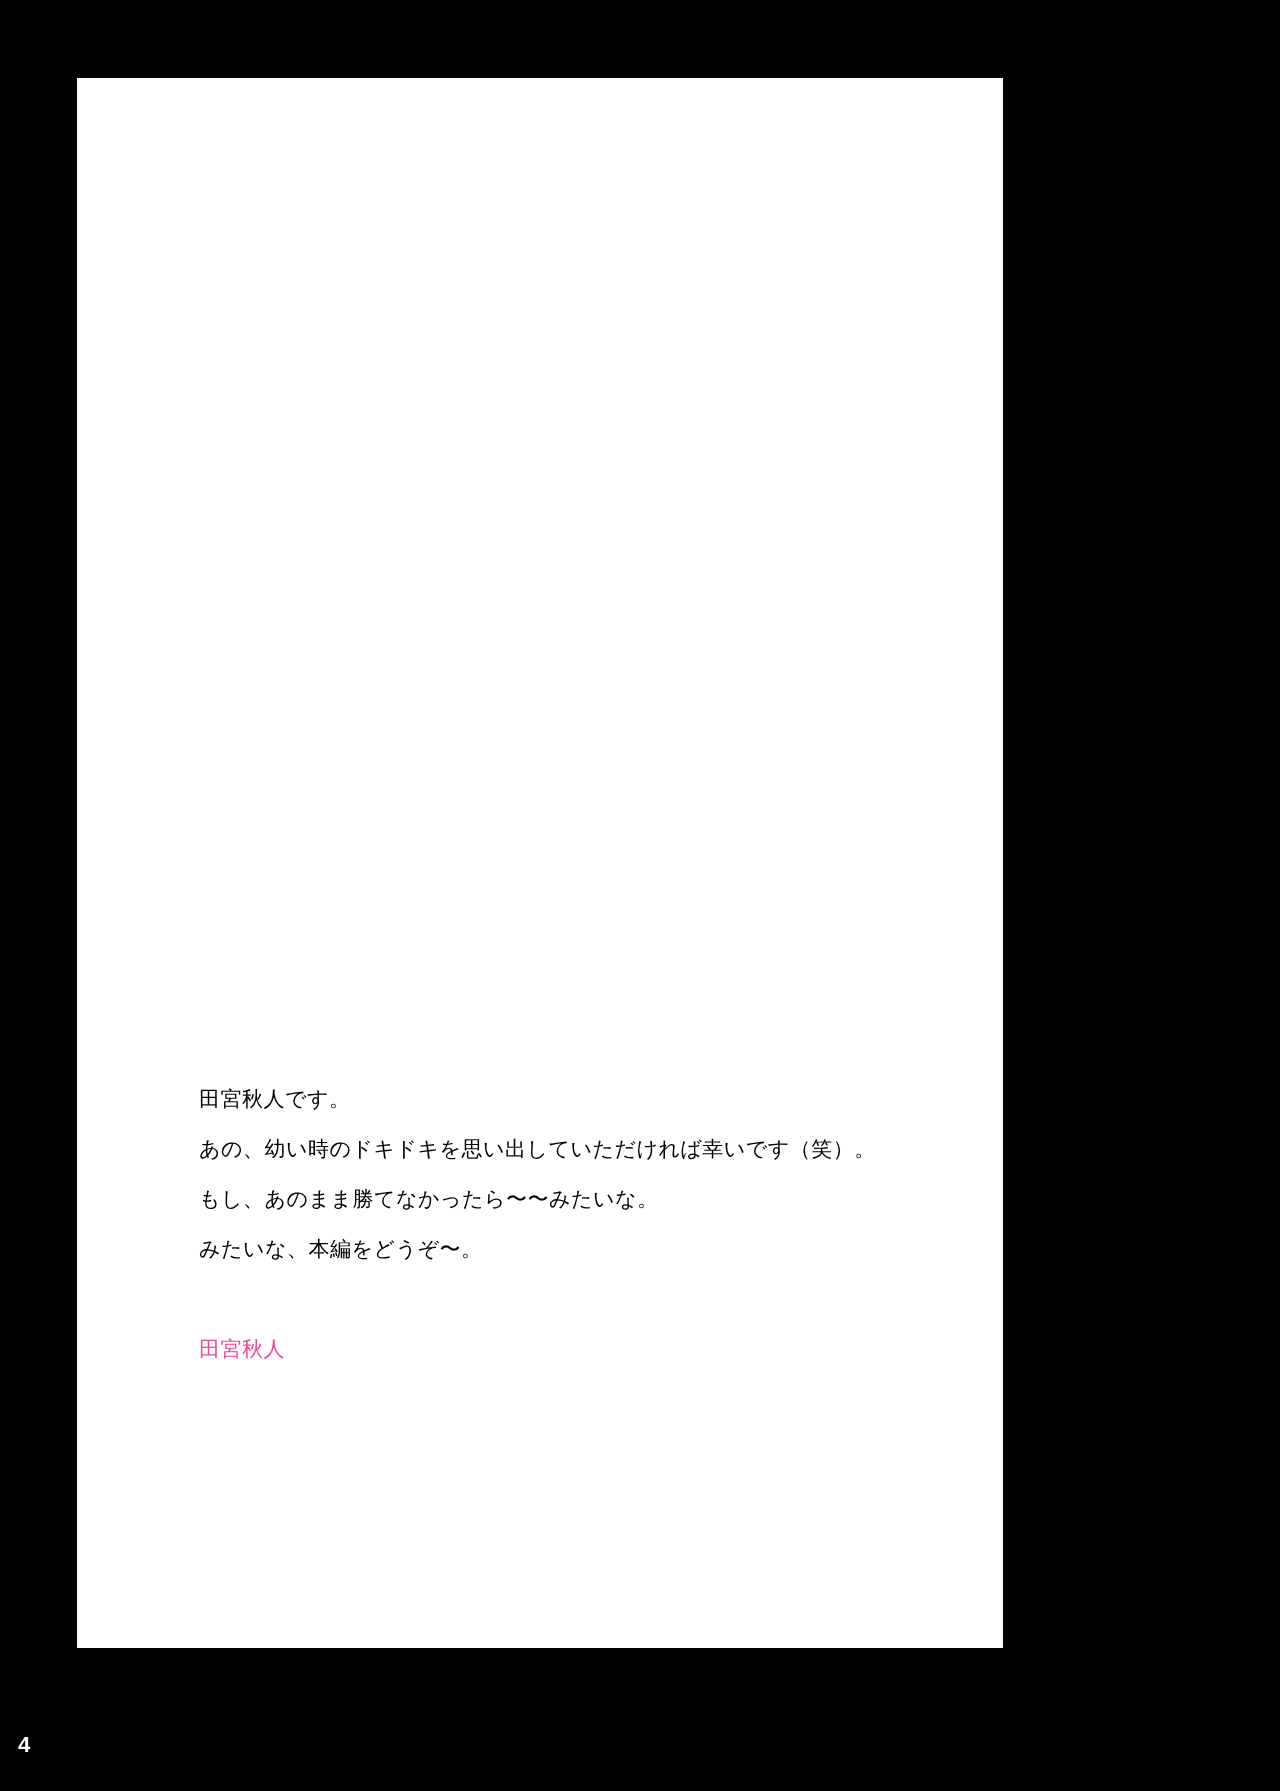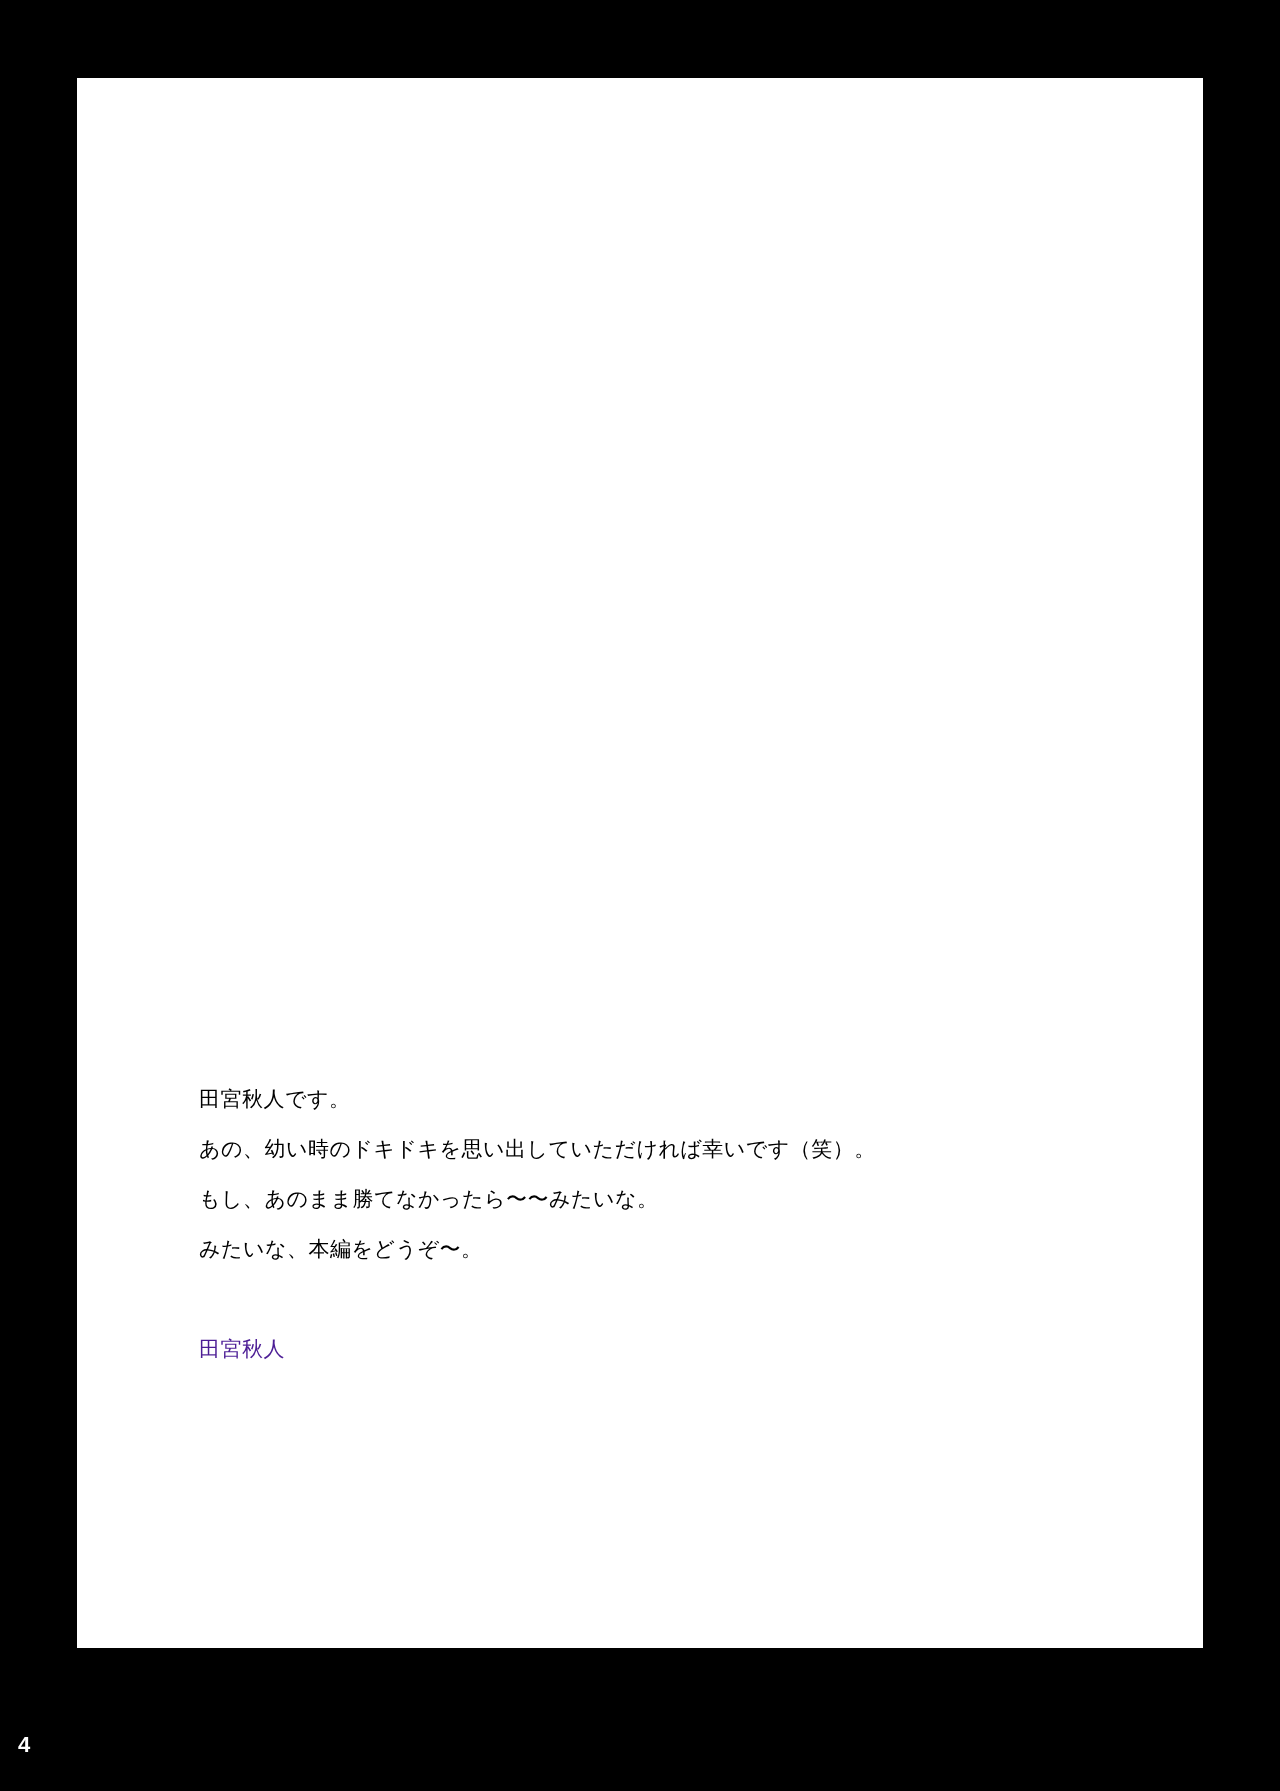--- a/index.html
+++ b/index.html
@@ -10,21 +10,21 @@
   body {
     width: 1280px;
     height: 1791px;
     position: relative;
     font-family: "Liberation Sans", sans-serif;
   }
   #page {
     position: absolute;
     left: 77px;
     top: 78px;
-    width: 1126px;
+    width: 926px;
     height: 1570px;
     background: #ffffff;
     overflow: hidden;
   }
   #afterword {
     position: absolute;
     left: 122px;
     top: 1010px;
     width: 900px;
   }
@@ -34,21 +34,21 @@
     line-height: 1.0;
     letter-spacing: 0.5px;
     margin-bottom: 29px;
     white-space: pre;
   }
   .line.blank {
     height: 21px;
     margin-bottom: 29px;
   }
   .signature {
-    color: #4c1d95;
+    color: #ec4899;
     font-size: 21px;
     line-height: 1.0;
     letter-spacing: 0.5px;
     white-space: pre;
   }
   #page-number {
     position: absolute;
     left: 18px;
     top: 1732px;
     color: #ffffff;

